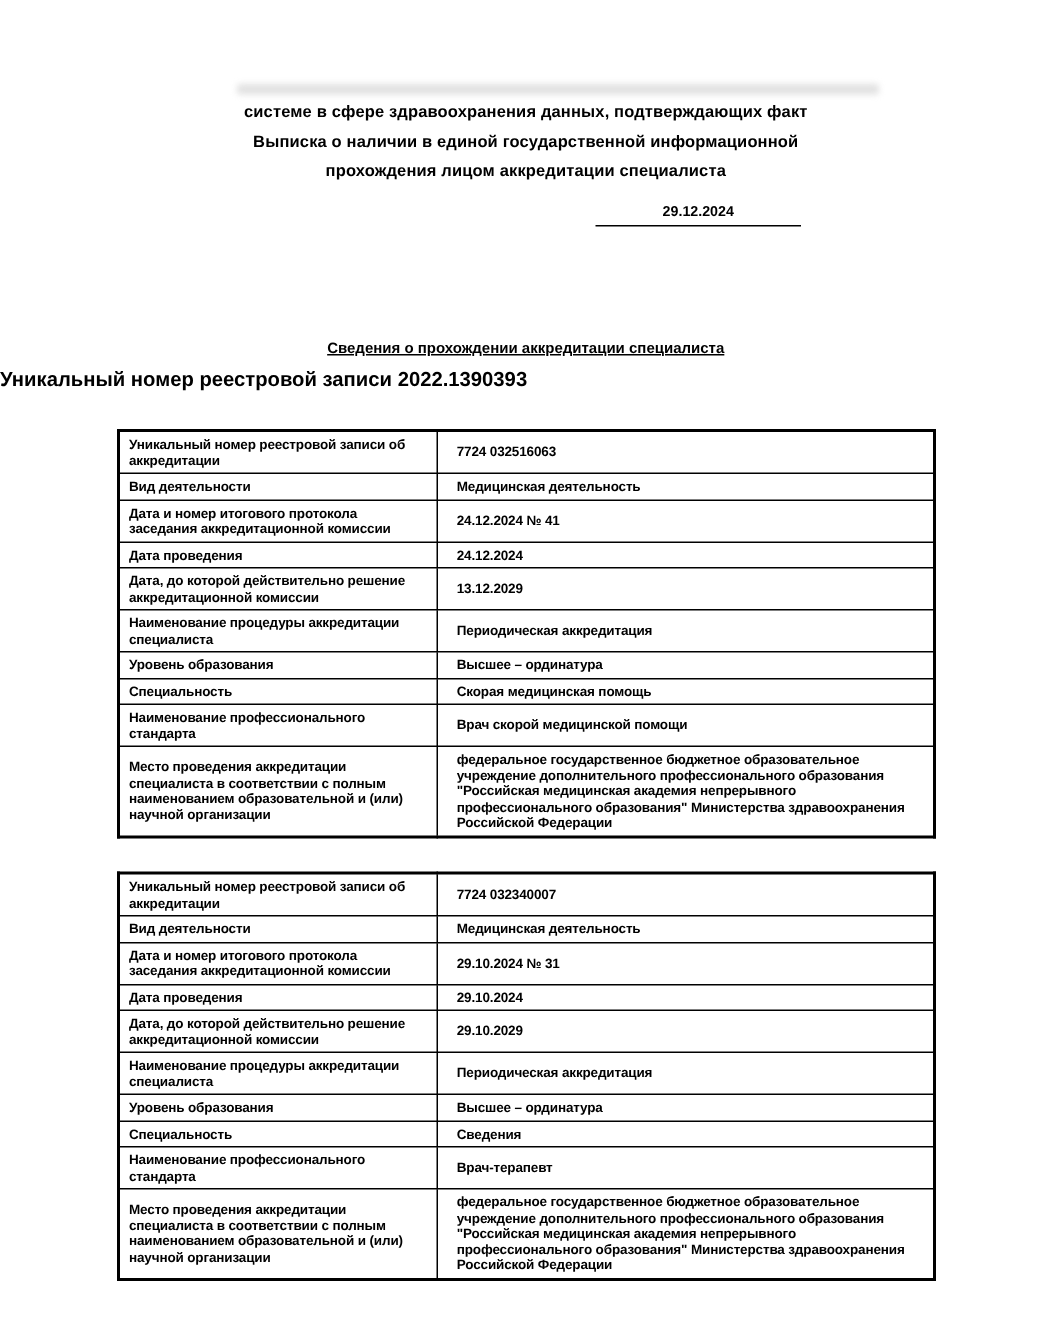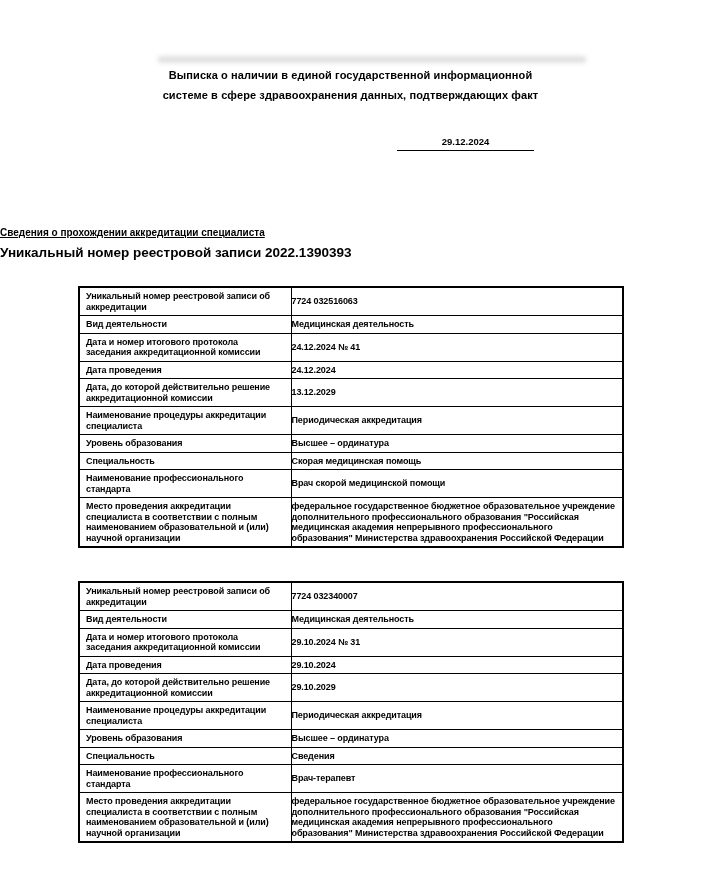--- a/index.html
+++ b/index.html
@@ -56,20 +56,21 @@
     left: 78px; right: 78px; top: 182px;
     margin: 0;
     text-align: center;
     font-size: 9.5px;
     font-weight: bold;
     line-height: 12.5px;
   }
   .section-heading {
     position: absolute;
     left: 0; right: 0; top: 227px;
+    text-align: center;
     font-size: 10px;
     font-weight: bold;
     text-decoration: underline;
   }
   .registry-heading {
     position: absolute;
     left: 0; right: 0; top: 245px;
     text-align: left;
     font-size: 13.5px;
     font-weight: bold;
@@ -88,32 +89,33 @@
   .acc-table col.c-label { width: 212px; }
   .acc-table td {
     border: 1.5px solid #000;
     font-size: 9px;
     font-weight: bold;
     line-height: 10.5px;
     padding: 3px 6px;
     vertical-align: middle;
     letter-spacing: -0.1px;
   }
-  .acc-table td.value-cell { padding-left: 0; }
+  .acc-table td.value-cell { padding-left: 13px; }
 </style>
 </head>
 <body>
 
 <div class="page">
 
   <div class="redaction"></div>
 
   <div class="title">
+    <div>системе в сфере здравоохранения данных, подтверждающих факт</div>
     <div>Выписка о наличии в единой государственной информационной</div>
-    <div>системе в сфере здравоохранения данных, подтверждающих факт</div>
+    <div>прохождения лицом аккредитации специалиста</div>
   </div>
 
   <div class="date-block">
     <div class="date-value">29.12.2024</div>
   </div>
 
 
   <div class="section-heading">Сведения о прохождении аккредитации специалиста</div>
 
   <div class="registry-heading">Уникальный номер реестровой записи 2022.1390393</div>

